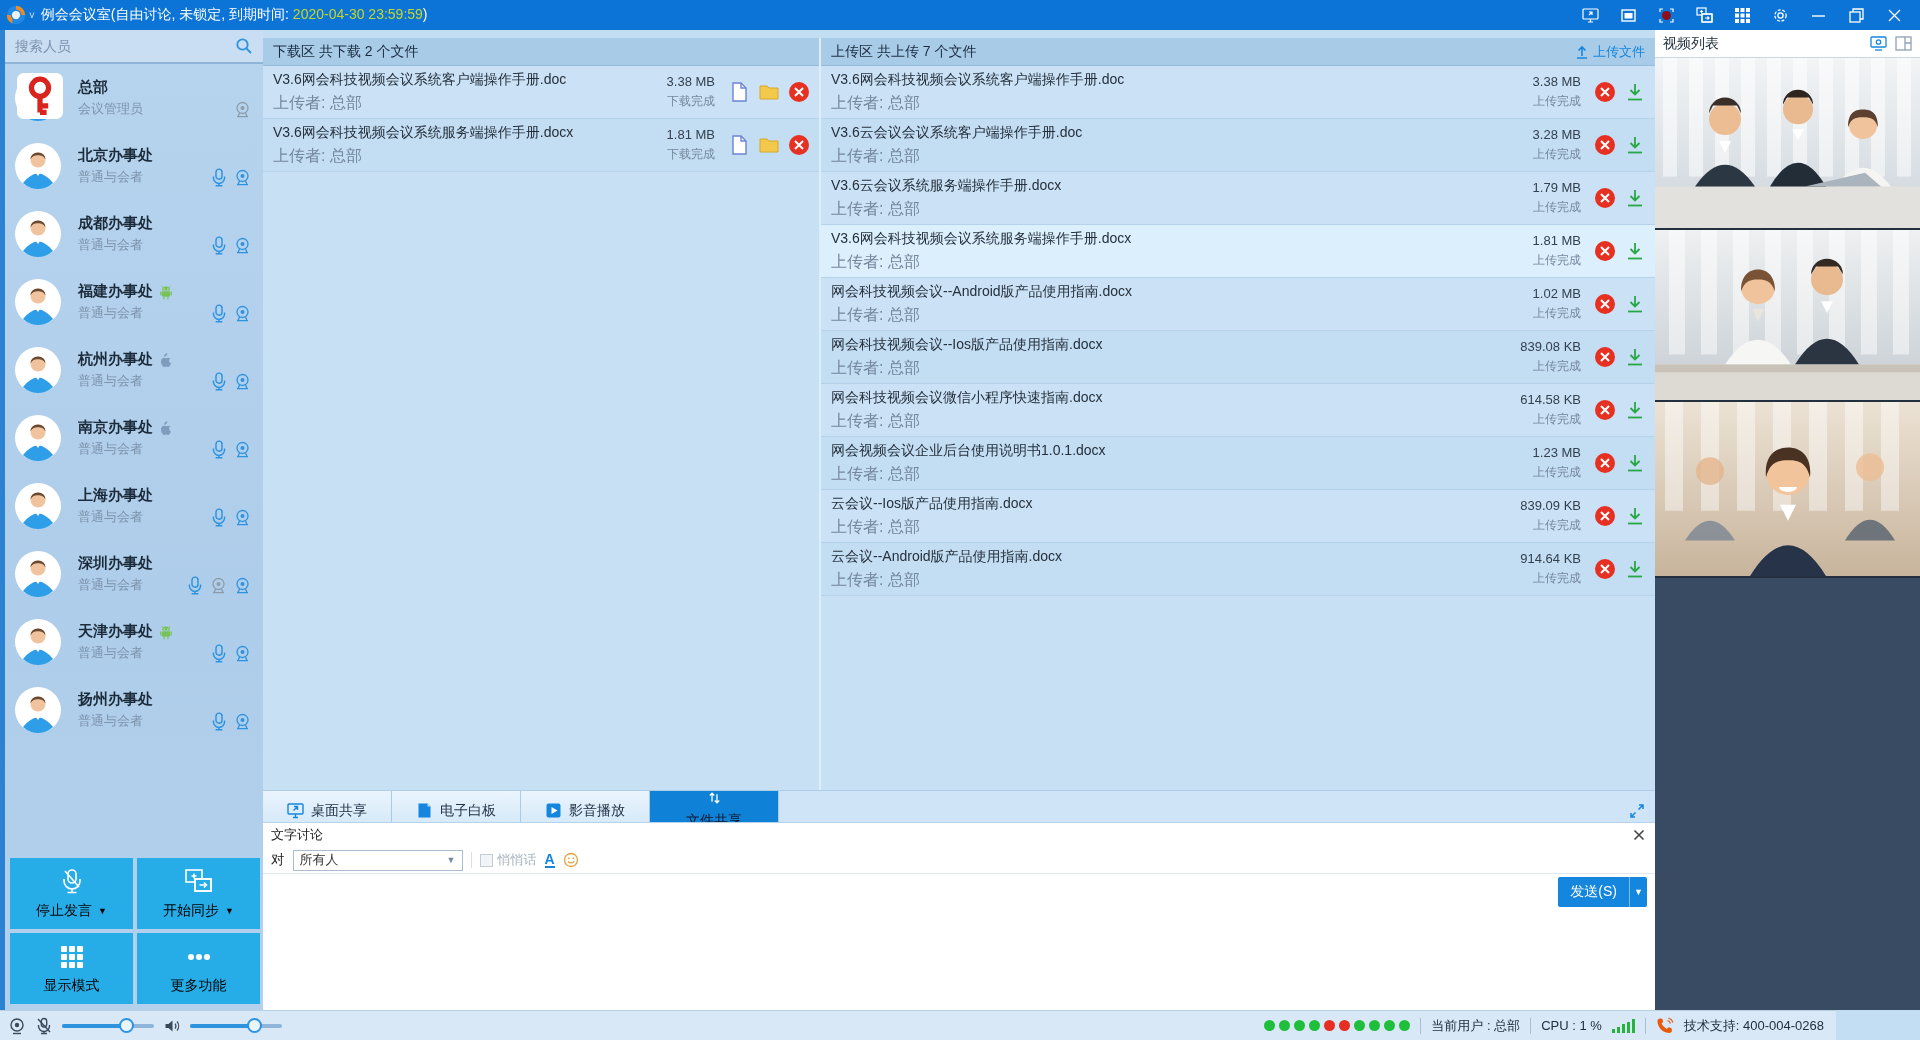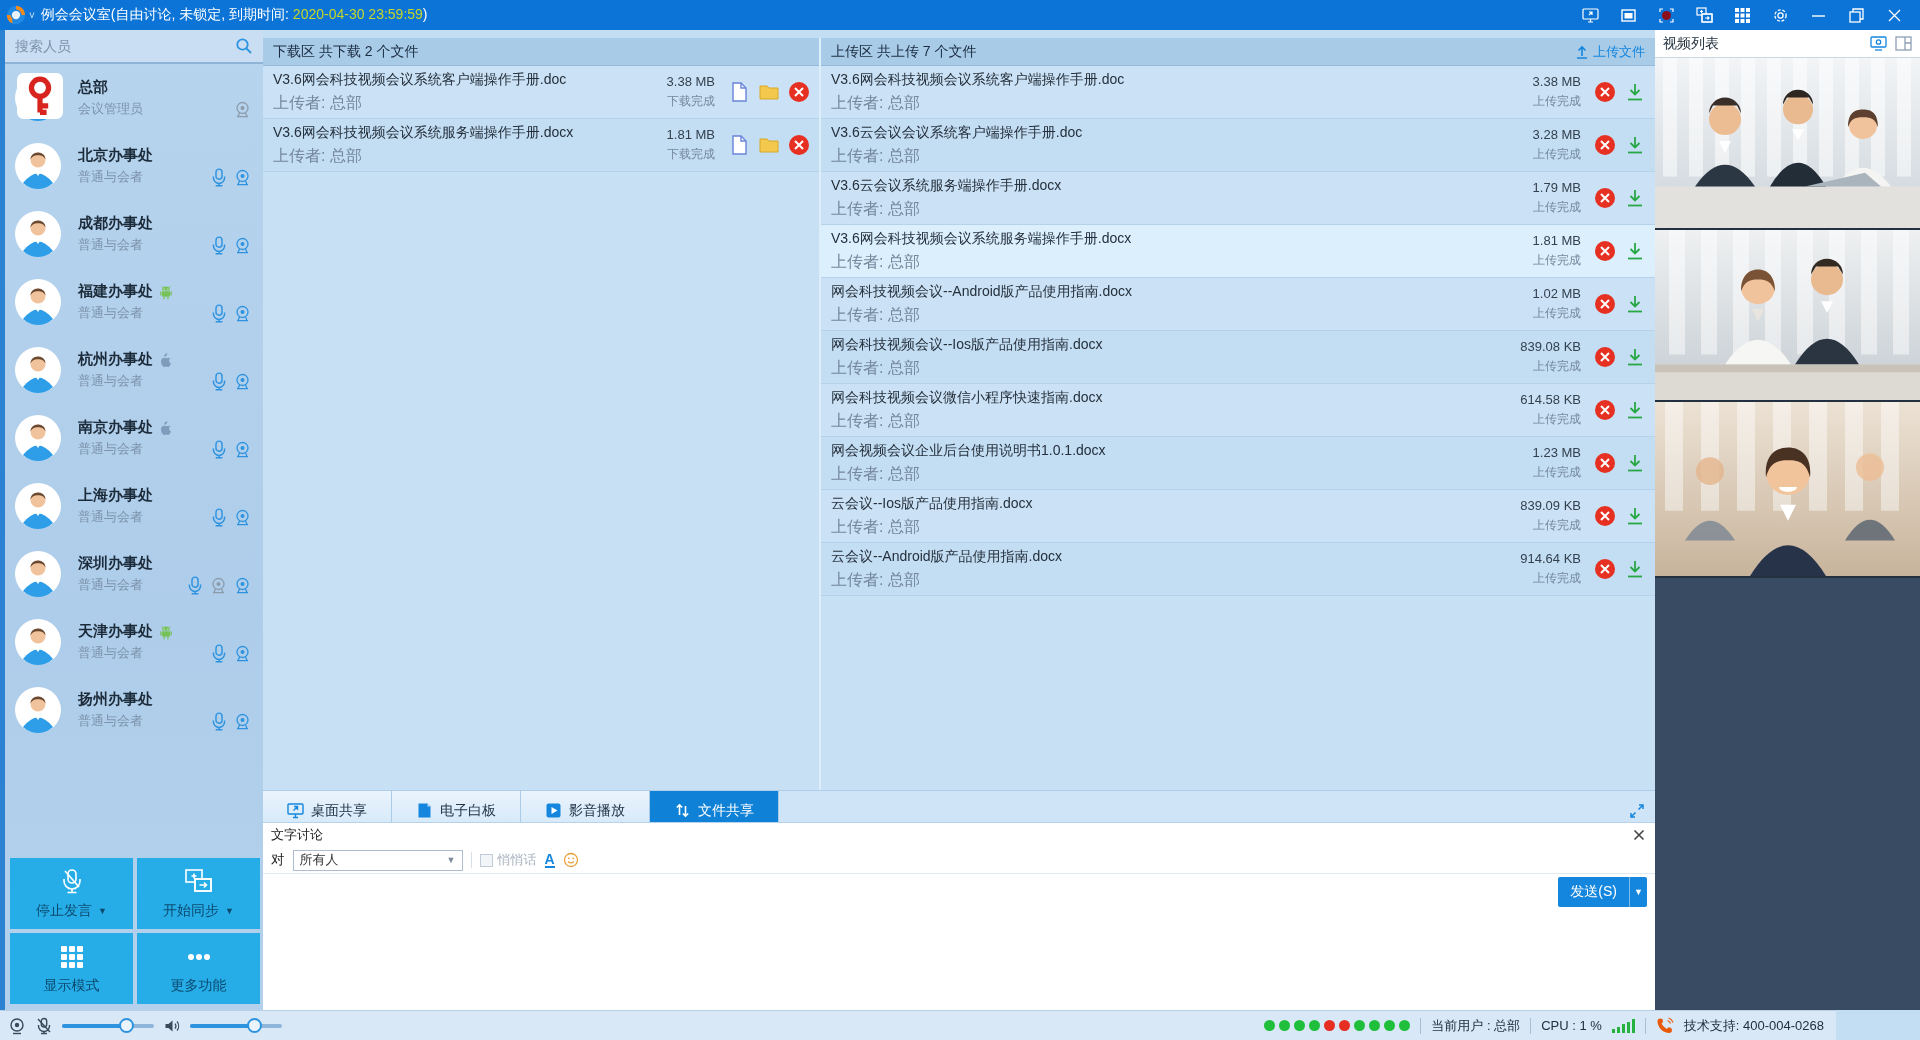--- a/index.html
+++ b/index.html
@@ -37,21 +37,21 @@
   .p-name { font-size:15px; font-weight:bold; color:#1c2b3a; white-space:nowrap; display:flex; align-items:center; gap:5px; }
   .p-role { font-size:13px; color:#7d93ac; margin-top:3px; }
   .p-plat { width:16px; height:16px; flex:none; }
   .p-icons { margin-left:auto; display:flex; align-items:flex-end; gap:7px; padding-top:22px; }
   .ic-mic, .ic-cam { width:16px; height:19px; color:#2e93df; }
   .ic-cam { width:17px; }
   .ic-cam.gray { color:#8d9cab; }
   
   .sb-buttons { position:absolute; left:5px; bottom:6px; width:250px; display:grid;
     grid-template-columns:1fr 1fr; grid-gap:4px; }
-  .c-btn { height:71px; background:#26ade8; color:#0c4a6e; display:flex; flex-direction:column;
+  .c-btn { height:71px; background:#26ade8; color:#000000; display:flex; flex-direction:column;
     align-items:center; justify-content:center; gap:6px; cursor:pointer; }
   .c-btn .lbl { font-size:14px; display:flex; align-items:center; gap:6px; }
   .c-btn svg { width:30px; height:28px; }
   .c-caret { font-size:9px; }
   
   .main { position:absolute; left:263px; top:30px; width:1392px; height:980px; }
   .files { position:absolute; left:0; top:8px; width:1392px; height:760px; display:flex; }
   .col { height:100%; position:relative; background:#c8e0f4; }
   .col.dl { width:556px; }
   .col.ul { width:836px; border-left:2px solid #ddeefb; }
@@ -71,21 +71,21 @@
   .f-acts { display:flex; align-items:center; gap:10px; flex:none; }
   .f-acts svg { width:20px; height:20px; display:block; cursor:pointer; }
   .ic-x { width:20px; height:20px; border-radius:50%; background:#e63022; display:flex; align-items:center; justify-content:center; cursor:pointer; }
   .ic-x svg { width:10px; height:10px; }
   
   .tabbar { position:absolute; left:0; top:760px; width:1392px; height:40px; background:#cfe4f7;
     border-top:1px solid #aecde9; display:flex; align-items:stretch; }
   .tab { width:129px; display:flex; align-items:center; justify-content:center; gap:7px; font-size:14px; color:#243548;
     background:linear-gradient(180deg,#eaf4fd,#d2e7f8); border-right:1px solid #aacbe8; cursor:pointer; }
   .tab svg { width:17px; height:17px; }
-  .tab.active { background:#0f82d8; color:#ffffff; }
+  .tab.active { background:#0f82d8; color:#0f172a;flex-direction:column; }
   .tab-exp { margin-left:auto; display:flex; align-items:center; padding-right:10px; cursor:pointer; }
   .tab-exp svg { width:16px; height:16px; color:#1486dd; }
   
   .chat { position:absolute; left:0; top:792px; width:1392px; height:188px; background:#fff; border-top:1px solid #b7d3ec; }
   .chat-title { height:24px; display:flex; align-items:center; padding:0 8px; font-size:13px; color:#222; }
   .chat-close { margin-left:auto; cursor:pointer; width:16px; height:16px; color:#444; }
   .chat-msgs { height:97px; padding:2px 20px 0 8px; position:relative; border-bottom:1px solid #e3e9f0; }
   .msg { font-size:13.5px; line-height:23px; }
   .msg .lab { color:#0b9232; }
   .msg .val { color:#12b24a; }

